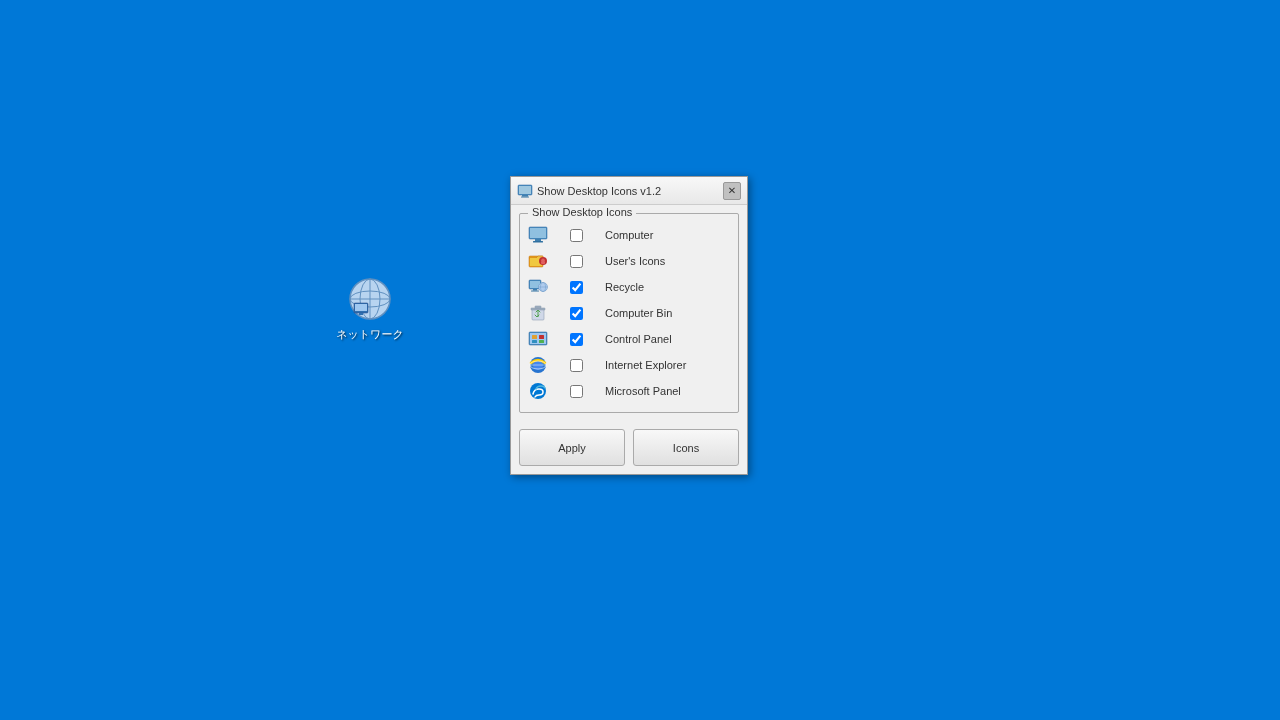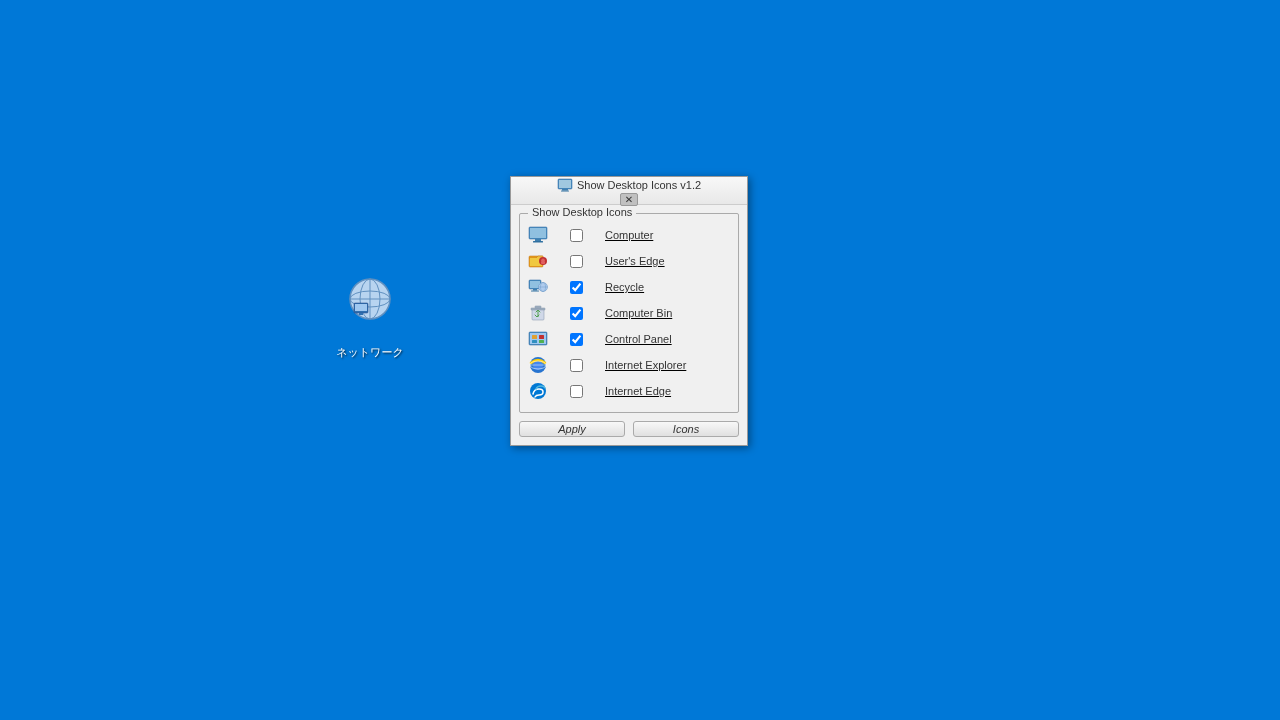--- a/index.html
+++ b/index.html
@@ -49,21 +49,20 @@
     }
 
     .dialog-titlebar {
       background: linear-gradient(to bottom, #f8f8f8, #e8e8e8);
       border-bottom: 1px solid #ccc;
       height: 28px;
       display: flex;
       align-items: center;
       padding: 0 6px;
       justify-content: space-between;
-      flex-direction: column;
     }
 
     .dialog-title-left {
       display: flex;
       align-items: center;
       gap: 4px;
     }
 
     .dialog-title-text {
       font-size: 11px;
@@ -85,22 +84,22 @@
     }
 
     .dialog-body {
       padding: 8px;
     }
 
     .group-box {
       border: 1px solid #aaa;
       border-radius: 2px;
       padding: 8px 6px;
+      margin-bottom: 8px;
       position: relative;
-      text-decoration: underline;
     }
 
     .group-box-legend {
       position: absolute;
       top: -8px;
       left: 8px;
       background: #f0f0f0;
       padding: 0 4px;
       font-size: 11px;
       color: #333;
@@ -127,37 +126,36 @@
 
     .dialog-buttons {
       display: flex;
       gap: 8px;
       justify-content: center;
       padding: 0 8px 8px 8px;
     }
 
     .dialog-btn {
       flex: 1;
-      height: 16px;
+      height: 37px;
       background: linear-gradient(to bottom, #f8f8f8, #e0e0e0);
       border: 1px solid #aaa;
       border-radius: 3px;
       font-size: 11px;
       color: #333;
       cursor: pointer;
       font-family: 'Segoe UI', Arial, sans-serif;
-      font-style: italic;
     }
   </style>
 </head>
 <body>
 
 <div style="width:1280px;height:720px;position:relative;">
 
-  <div class="desktop-icon" style="top:275px;left:330px;gap:18px;">
+  <div class="desktop-icon" style="top:275px;left:330px;">
     <div class="icon-img">
       
       <svg width="48" height="48" viewBox="0 0 48 48">
         <circle cx="24" cy="24" r="20" fill="#b8d4f0" stroke="#6090c0" stroke-width="1.5"></circle>
         <ellipse cx="24" cy="24" rx="10" ry="20" fill="none" stroke="#6090c0" stroke-width="1"></ellipse>
         <ellipse cx="24" cy="24" rx="20" ry="8" fill="none" stroke="#6090c0" stroke-width="1"></ellipse>
         <line x1="4" y1="24" x2="44" y2="24" stroke="#6090c0" stroke-width="1"></line>
         <line x1="24" y1="4" x2="24" y2="44" stroke="#6090c0" stroke-width="1"></line>
 
         <rect x="8" y="28" width="14" height="10" rx="1" fill="#3070b0" stroke="#204080" stroke-width="0.5"></rect>
@@ -203,21 +201,21 @@
         <div class="icon-row">
           <svg width="20" height="20" viewBox="0 0 20 20">
             <rect x="1" y="5" width="14" height="11" rx="1" fill="#e8a020" stroke="#c07010" stroke-width="0.5"></rect>
             <path d="M1,7 L8,7 L10,5 L15,5 L15,7" fill="#f0c040" stroke="#c07010" stroke-width="0.5"></path>
             <rect x="2" y="7" width="12" height="8" fill="#f0c840"></rect>
             <circle cx="15" cy="10" r="4" fill="#c03030"></circle>
             <path d="M13,10 C13,8.5 14,7.5 15,7.5 C16,7.5 17,8.5 17,10" fill="#e06060"></path>
             <rect x="13" y="10" width="4" height="3" rx="1" fill="#e06060"></rect>
           </svg>
           <input type="checkbox" id="cb-users" style="">
-          <label class="icon-row-label" for="cb-users">User's Edge</label>
+          <label class="icon-row-label" for="cb-users">User's Icons</label>
         </div>
 
         <div class="icon-row">
           <svg width="20" height="20" viewBox="0 0 20 20">
             <rect x="1" y="3" width="12" height="9" rx="1" fill="#5090c0" stroke="#2060a0" stroke-width="0.5"></rect>
             <rect x="2" y="4" width="10" height="7" fill="#90c0e0"></rect>
             <rect x="5" y="12" width="4" height="1.5" fill="#4080b0"></rect>
             <rect x="3" y="13.5" width="8" height="1" rx="0.5" fill="#3070a0"></rect>
 
             <circle cx="15" cy="10" r="4.5" fill="#b0ccee" stroke="#6090c0" stroke-width="0.5"></circle>
@@ -267,21 +265,21 @@
           <label class="icon-row-label" for="cb-ie">Internet Explorer</label>
         </div>
 
         <div class="icon-row">
           <svg width="20" height="20" viewBox="0 0 20 20">
             <circle cx="10" cy="10" r="8" fill="#0078d4"></circle>
             <path d="M5,13 Q6,8 11,8 Q15,8 15,11 Q15,14 11,14 Q8,14 7,16" fill="none" stroke="white" stroke-width="1.5" stroke-linecap="round"></path>
             <path d="M8,8 Q9,5 13,5 Q16,5 17,7" fill="none" stroke="#50b8e0" stroke-width="1.5" stroke-linecap="round"></path>
           </svg>
           <input type="checkbox" id="cb-edge" style="">
-          <label class="icon-row-label" for="cb-edge">Internet Edge</label>
+          <label class="icon-row-label" for="cb-edge">Microsoft Panel</label>
         </div>
 
       </div>
     </div>
 
     <div class="dialog-buttons">
       <button class="dialog-btn">Apply</button>
       <button class="dialog-btn">Icons</button>
     </div>
   </div>

